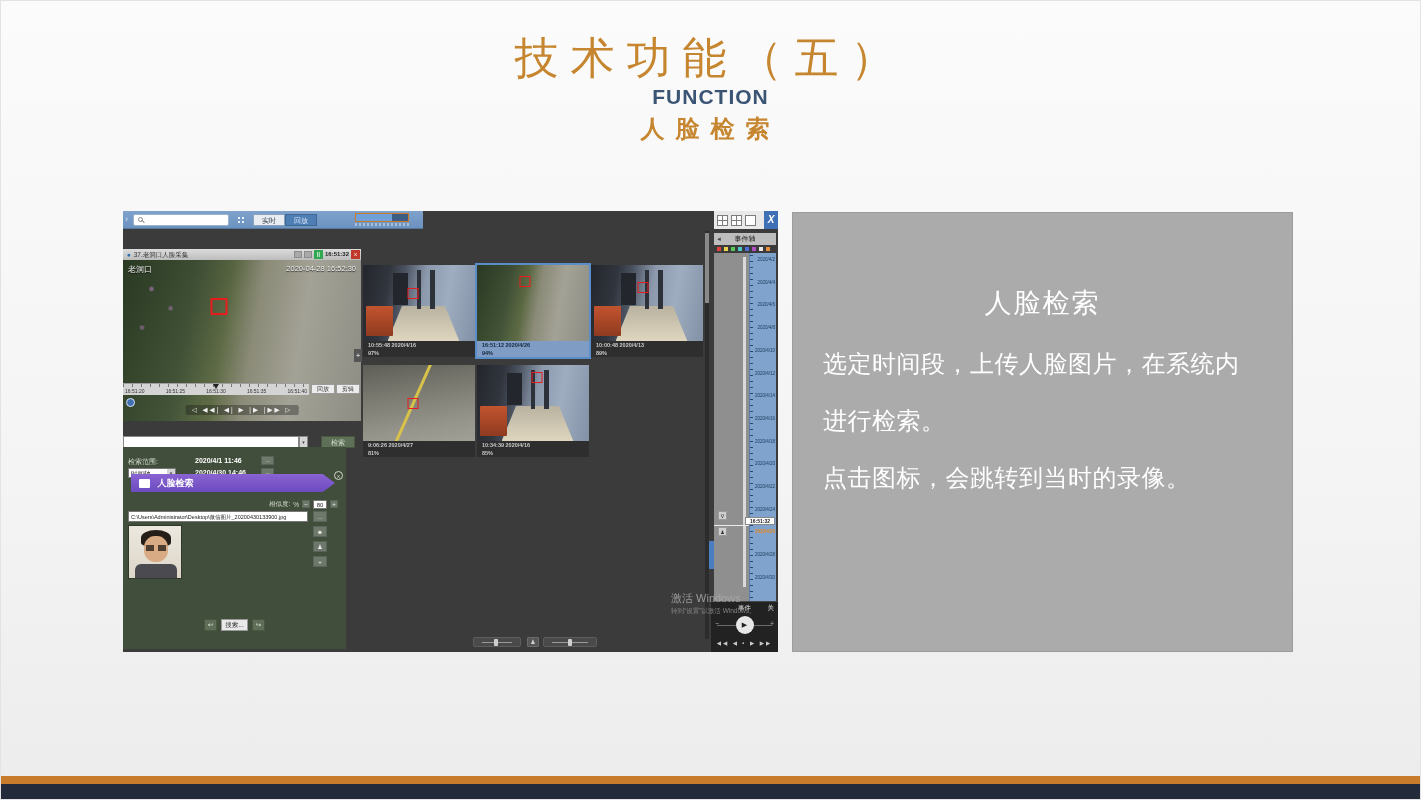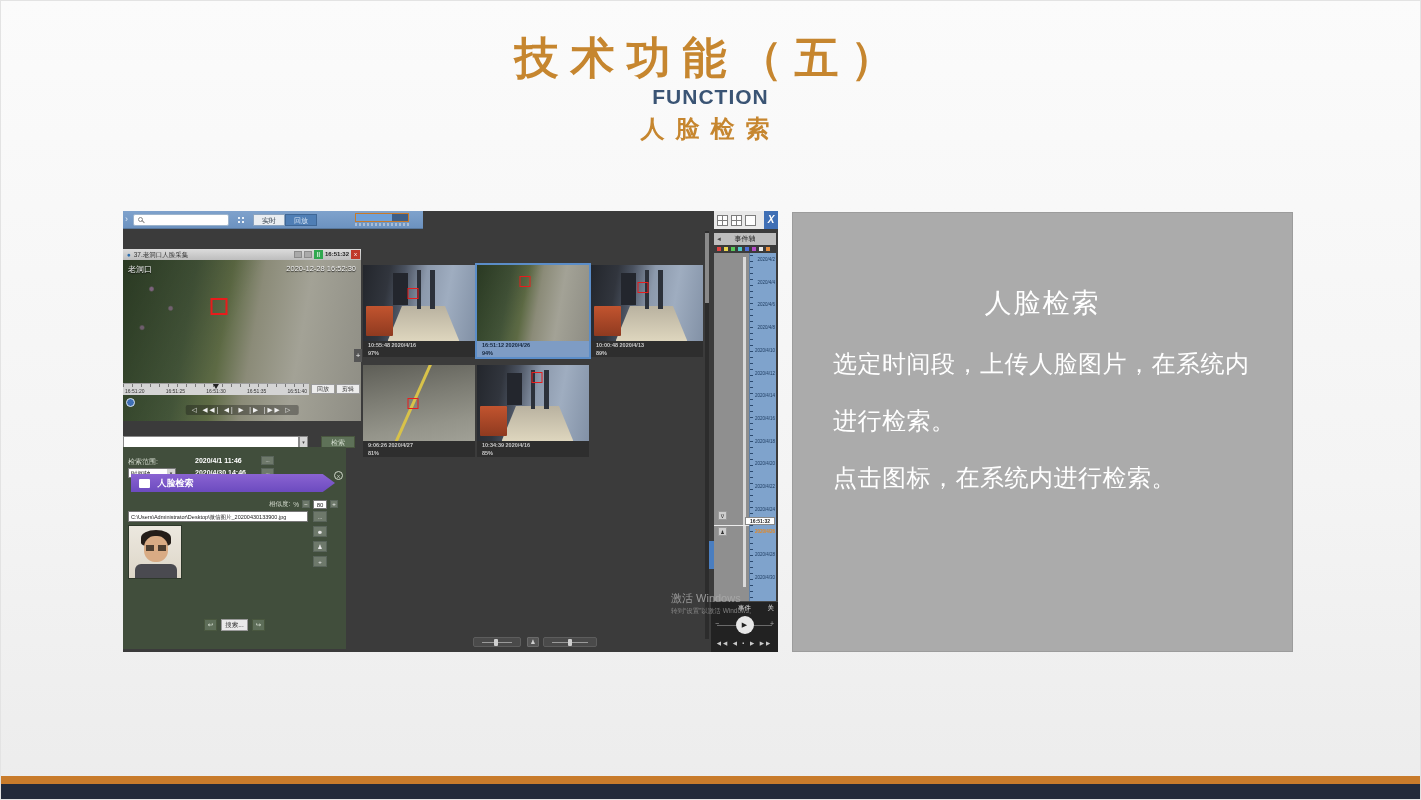--- a/index.html
+++ b/index.html
@@ -4,33 +4,33 @@
 <style>
   html,body{margin:0;padding:0;}
   body{
     width:1421px;height:800px;position:relative;overflow:hidden;
     background:linear-gradient(180deg,#fbfbfb 0%,#f4f4f4 60%,#ececec 100%);
     font-family:"Liberation Sans","DejaVu Sans",sans-serif;
     border:1px solid #e3e3e3;box-sizing:border-box;
   }
   
   .slide-title{position:absolute;top:28px;left:0;width:100%;text-align:center;
-    font-size:44px;font-weight:700;letter-spacing:12px;color:#C6862F;}
+    font-size:44px;font-weight:400;letter-spacing:12px;color:#C6862F;}
   .slide-sub-en{position:absolute;top:84px;left:0;width:100%;text-align:center;
     font-size:21px;font-weight:800;letter-spacing:1px;color:#3A5474;}
   .slide-sub-cn{position:absolute;top:112px;left:0;width:100%;text-align:center;
     font-size:24px;font-weight:800;letter-spacing:11px;color:#C6862F;}
   
   .footer-orange{position:absolute;left:0;top:775px;width:1421px;height:8px;background:#C87B2B;}
   .footer-navy{position:absolute;left:0;top:783px;width:1421px;height:17px;background:#232A3A;}
   
   .info-panel{position:absolute;left:791px;top:211px;width:501px;height:440px;
     background:#ABABAB;border:1px solid #9c9c9c;box-sizing:border-box;color:#fff;}
   .info-title{margin-top:72px;text-align:center;font-size:27px;letter-spacing:2px;}
-  .info-body{padding:14px 30px 0 40px;}
+  .info-body{padding:14px 30px 0 30px;}
   .info-body p{margin:0;font-size:24px;line-height:57px;letter-spacing:.5px;}
   
   #app{position:absolute;left:122px;top:210px;width:655px;height:441px;background:#3B3B3B;overflow:hidden;}
   #app *{box-sizing:border-box;}
   
   .tbar{position:absolute;left:0;top:0;width:300px;height:18px;background:linear-gradient(180deg,#7fa2cc,#6c92c0);border-bottom:1px solid #58779c;}
   .tb-chevron{position:absolute;left:2px;top:3px;color:#dce8f5;font-size:9px;}
   .tb-search{position:absolute;left:10px;top:3px;width:96px;height:12px;background:#fff;border:1px solid #9db4cc;border-radius:2px;}
   .mag{position:absolute;left:4px;top:2px;width:5px;height:5px;border:1px solid #8a8a8a;border-radius:50%;}
   .mag::after{content:"";position:absolute;width:4px;height:1px;background:#8a8a8a;transform:rotate(45deg);right:-3px;bottom:-1px;}
@@ -233,21 +233,21 @@
       <span class="vp-icons">
         <span class="ic"></span>
         <span class="ic"></span>
         <span class="vp-pause">||</span>
         <span class="vp-time">16:51:32</span>
         <span class="vp-close">x</span>
       </span>
     </div>
     <div class="vp-video">
       <span class="osd-l">老洞口</span>
-      <span class="osd-r">2020-12-28 16:52:30</span>
+      <span class="osd-r">2020-04-28 16:52:30</span>
       <span class="figure big" style="left:96px;top:42px;">
         <span class="facebox"></span>
         <span class="head"></span><span class="torso"></span><span class="legs"></span>
       </span>
       <span class="vp-transport">◁ ◀◀| ◀| ▶ |▶ |▶▶ ▷</span>
       <span class="vp-bluedot"></span>
     </div>
     <div class="vplus">+</div>
   </div>
 
@@ -442,18 +442,18 @@
   </div>
 
   <div class="wm1">激活 Windows</div>
   <div class="wm2">转到“设置”以激活 Windows。</div>
 </div>
 
 <div class="info-panel">
   <div class="info-title">人脸检索</div>
   <div class="info-body">
     <p>选定时间段，上传人脸图片，在系统内进行检索。</p>
-    <p>点击图标，在系统内进行检索。</p>
+    <p>点击图标，会跳转到当时的录像。</p>
   </div>
 </div>
 
 <div class="footer-orange"></div>
 <div class="footer-navy"></div>
 
 </body></html>

